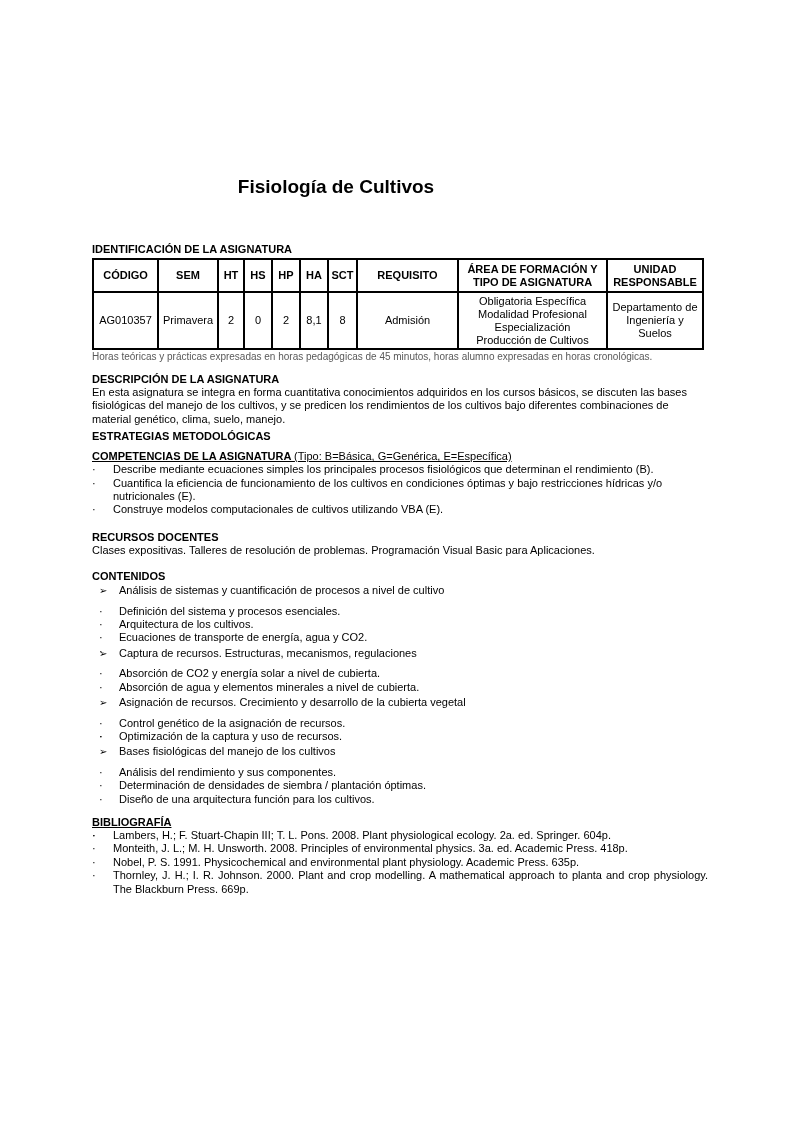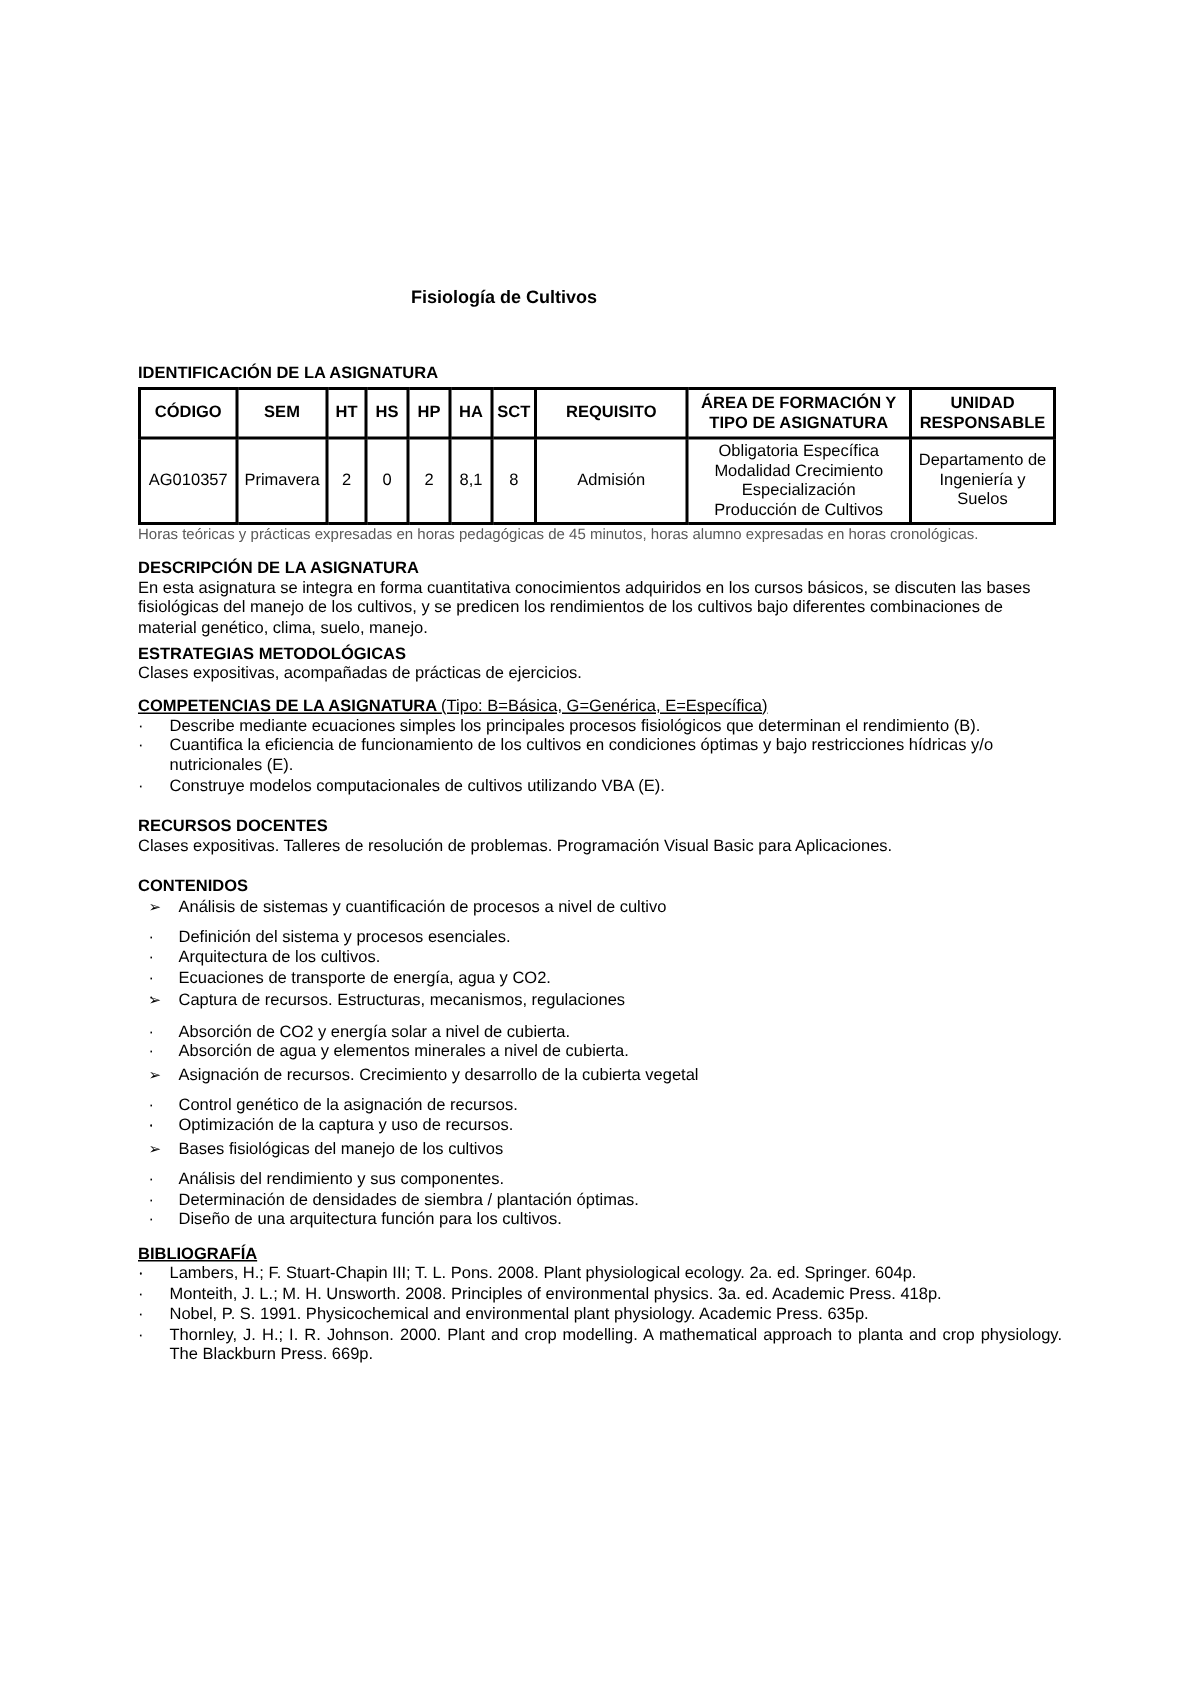--- a/index.html
+++ b/index.html
@@ -2,22 +2,22 @@
 <html><head>
 <meta charset="utf-8">
 <style>
   html, body { margin: 0; padding: 0; background: #ffffff; }
   body {
     width: 800px; height: 1132px; position: relative; overflow: hidden;
     font-family: "Liberation Sans", "DejaVu Sans", sans-serif;
     font-size: 11px; color: #000;
   }
   .doc-title {
-    position: absolute; top: 191px; left: 0; width: 672px;
-    text-align: center; font-size: 12px; font-weight: bold;
+    position: absolute; top: 176px; left: 0; width: 672px;
+    text-align: center; font-size: 19px; font-weight: bold;
   }
   .content {
     position: absolute; left: 92px; top: 243px; width: 616px;
   }
   .h {
     font-weight: bold; font-size: 11px; line-height: 12px;
     margin: 13px 0 1px 0;
   }
   .h .note { font-weight: normal; }
   .h-ident { margin: 0 0 3px 0; }
@@ -94,36 +94,35 @@
       <td>AG010357</td>
       <td>Primavera</td>
       <td>2</td>
       <td>0</td>
       <td>2</td>
       <td>8,1</td>
       <td>8</td>
       <td>Admisión</td>
       <td>
         <div>Obligatoria Específica</div>
-        <div>Modalidad Crecimiento</div>
+        <div>Modalidad Profesional</div>
         <div>Especialización</div>
         <div>Producción de Cultivos</div>
       </td>
       <td>Departamento de Ingeniería y Suelos</td>
     </tr>
   </tbody>
     </table>
 
   <div class="footnote">Horas teóricas y prácticas expresadas en horas pedagógicas de 45 minutos, horas alumno expresadas en horas cronológicas.</div>
 
   <div class="h h-desc">DESCRIPCIÓN DE LA ASIGNATURA</div>
   <p class="body">En esta asignatura se integra en forma cuantitativa conocimientos adquiridos en los cursos básicos, se discuten las bases fisiológicas del manejo de los cultivos, y se predicen los rendimientos de los cultivos bajo diferentes combinaciones de material genético, clima, suelo, manejo.</p>
 
   <div class="h h-estr">ESTRATEGIAS METODOLÓGICAS</div>
-  <p class="body">Clases expositivas, acompañadas de prácticas de ejercicios.</p>
 
   <div class="h h-comp"><span>COMPETENCIAS DE LA ASIGNATURA </span><span class="note">(Tipo: B=Básica, G=Genérica, E=Específica)</span></div>
   <div class="list">
     <div class="li"><span class="b">·</span><span>Describe mediante ecuaciones simples los principales procesos fisiológicos que determinan el rendimiento (B).</span></div>
     <div class="li"><span class="b">·</span><span>Cuantifica la eficiencia de funcionamiento de los cultivos en condiciones óptimas y bajo restricciones hídricas y/o nutricionales (E).</span></div>
     <div class="li"><span class="b">·</span><span>Construye modelos computacionales de cultivos utilizando VBA (E).</span></div>
   </div>
 
   <div class="h h-rec">RECURSOS DOCENTES</div>
   <p class="body">Clases expositivas. Talleres de resolución de problemas. Programación Visual Basic para Aplicaciones.</p>

